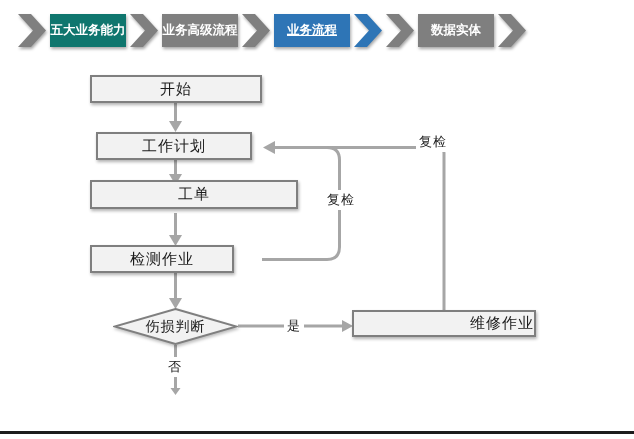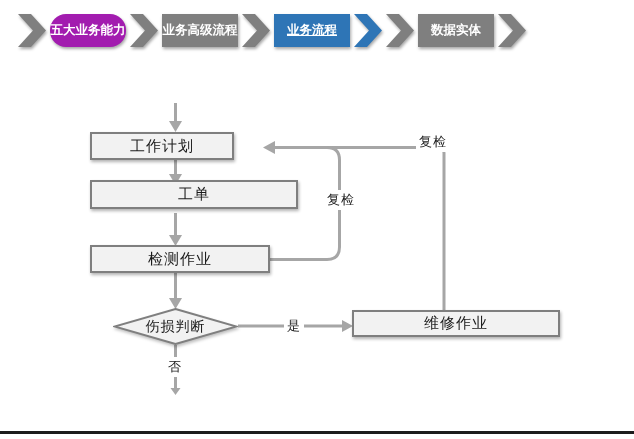--- a/index.html
+++ b/index.html
@@ -37,21 +37,21 @@
 </style>
 </head>
 <body>
 
 <div class="screen">
 
   <div class="nav">
     <svg class="chev" viewBox="0 0 28 33">
       <polygon points="0,0 13,0 28,16.5 13,33 0,33 15,16.5" fill="#7f7f7f"></polygon>
     </svg>
-    <div class="band" style="background: #a21caf; border-radius: 16px;">
+    <div class="band" style="background: #0f766e;">
       <span>五大业务能力</span>
     </div>
     <svg class="chev" viewBox="0 0 28 33">
       <polygon points="0,0 13,0 28,16.5 13,33 0,33 15,16.5" fill="#7f7f7f"></polygon>
     </svg>
     <div class="band" style="background: rgb(127, 127, 127);">
       <span>业务高级流程</span>
     </div>
     <svg class="chev" viewBox="0 0 28 33">
       <polygon points="0,0 13,0 28,16.5 13,33 0,33 15,16.5" fill="#7f7f7f"></polygon>
@@ -96,41 +96,44 @@
       <polygon points="169,121 182,121 175.5,132"></polygon>
       <polygon points="169,174 182,174 175.5,185"></polygon>
       <polygon points="169,235 182,235 175.5,246"></polygon>
       <polygon points="169,298 182,298 175.5,309"></polygon>
       <polygon points="170.5,388 180.5,388 175.5,395"></polygon>
       <polygon points="342,320 342,332 353,326"></polygon>
       <polygon points="275,141 275,154 263,147.5"></polygon>
     </g>
   </svg>
 
+  <div class="node" style="left:90px;top:75px;width:172px;height:28px;">
+    <span>开始</span>
+  </div>
 
-  <div class="node" style="left:90px;top:132px;width:144px;height:28px;">
+  <div class="node" style="left:96px;top:132px;width:156px;height:28px;">
     <span>工作计划</span>
   </div>
 
   <div class="node" style="left:90px;top:180px;width:208px;height:29px;">
     <span>工单</span>
   </div>
 
-  <div class="node" style="left:90px;top:245px;width:180px;height:28px;">
+  <div class="node" style="left:90px;top:245px;width:144px;height:28px;">
     <span>检测作业</span>
   </div>
 
   <svg class="diamond-wrap" viewBox="0 0 125 37">
     <polygon points="62.5,1 123.5,18.5 62.5,36 1.5,18.5" fill="#f2f2f2" stroke="#7f7f7f" stroke-width="2"></polygon>
   </svg>
   <div class="diamond-label">
     <span>伤损判断</span>
   </div>
 
-  <div class="node" style="left:352px;top:310px;width:208px;height:27px;">
+  <div class="node" style="left:352px;top:310px;width:184px;height:27px;justify-content:flex-end;">
     <span>维修作业</span>
   </div>
 
 
   <div class="edge-label" style="left:433px;top:142px;">复检</div>
   <div class="edge-label" style="left:341px;top:200px;">复检</div>
   <div class="edge-label" style="left:294px;top:326px;">是</div>
   <div class="edge-label" style="left:175px;top:367px;">否</div>
 
   <div class="bottom-rule"></div>

